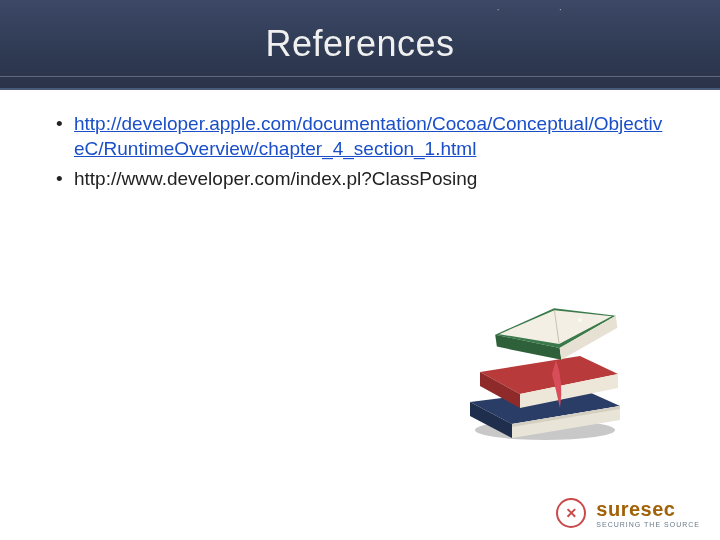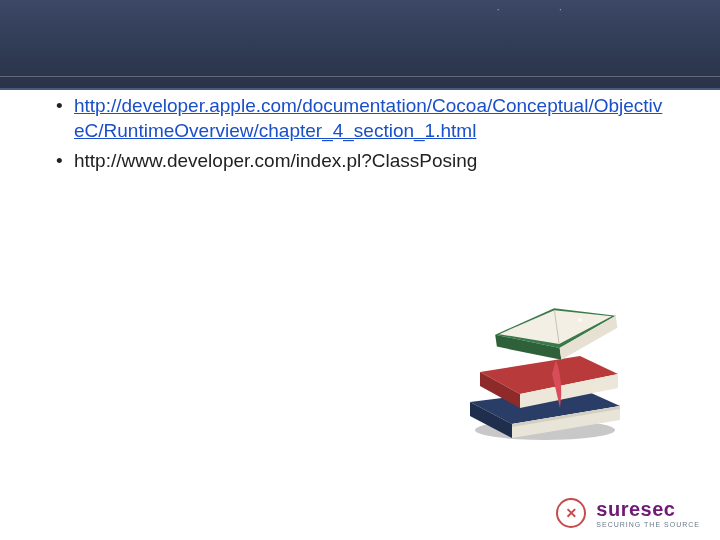--- a/index.html
+++ b/index.html
@@ -35,21 +35,21 @@
     letter-spacing: 0.5px;
   }
   .stars {
     position: absolute;
     top: 4px; right: 130px;
     color: rgba(255,255,255,0.5);
     font-size: 10px;
     letter-spacing: 28px;
   }
   .content {
-    padding: 4px 50px 0 50px;
+    padding: 22px 50px 0 50px;
   }
   ul.refs {
     list-style: none;
   }
   ul.refs li {
     position: relative;
     padding-left: 24px;
     margin-bottom: 6px;
     font-size: 19px;
     line-height: 1.3;
@@ -92,35 +92,36 @@
     font-size: 14px;
     font-weight: bold;
   }
   .logo-text {
     display: flex; flex-direction: column;
     line-height: 1;
   }
   .logo-main {
     font-size: 20px;
     font-weight: bold;
-    color: #701a75;
+    color: #a16207;
     letter-spacing: 0.5px;
   }
   .logo-sub {
     font-size: 7px;
     color: #6a7a8a;
     letter-spacing: 1px;
     margin-top: 2px;
   }
 </style>
 </head>
 <body>
 
 <div class="header-band">
   <span class="stars">· ·</span>
+  <h1 class="title">References</h1>
 </div>
 
 <div class="content">
   <ul class="refs">
     <li>
       <a class="ref-link">http://developer.apple.com/documentation/Cocoa/Conceptual/ObjectiveC/RuntimeOverview/chapter_4_section_1.html</a>
     </li>
     <li>
       <span>http://www.developer.com/index.pl?ClassPosing</span>
     </li>

